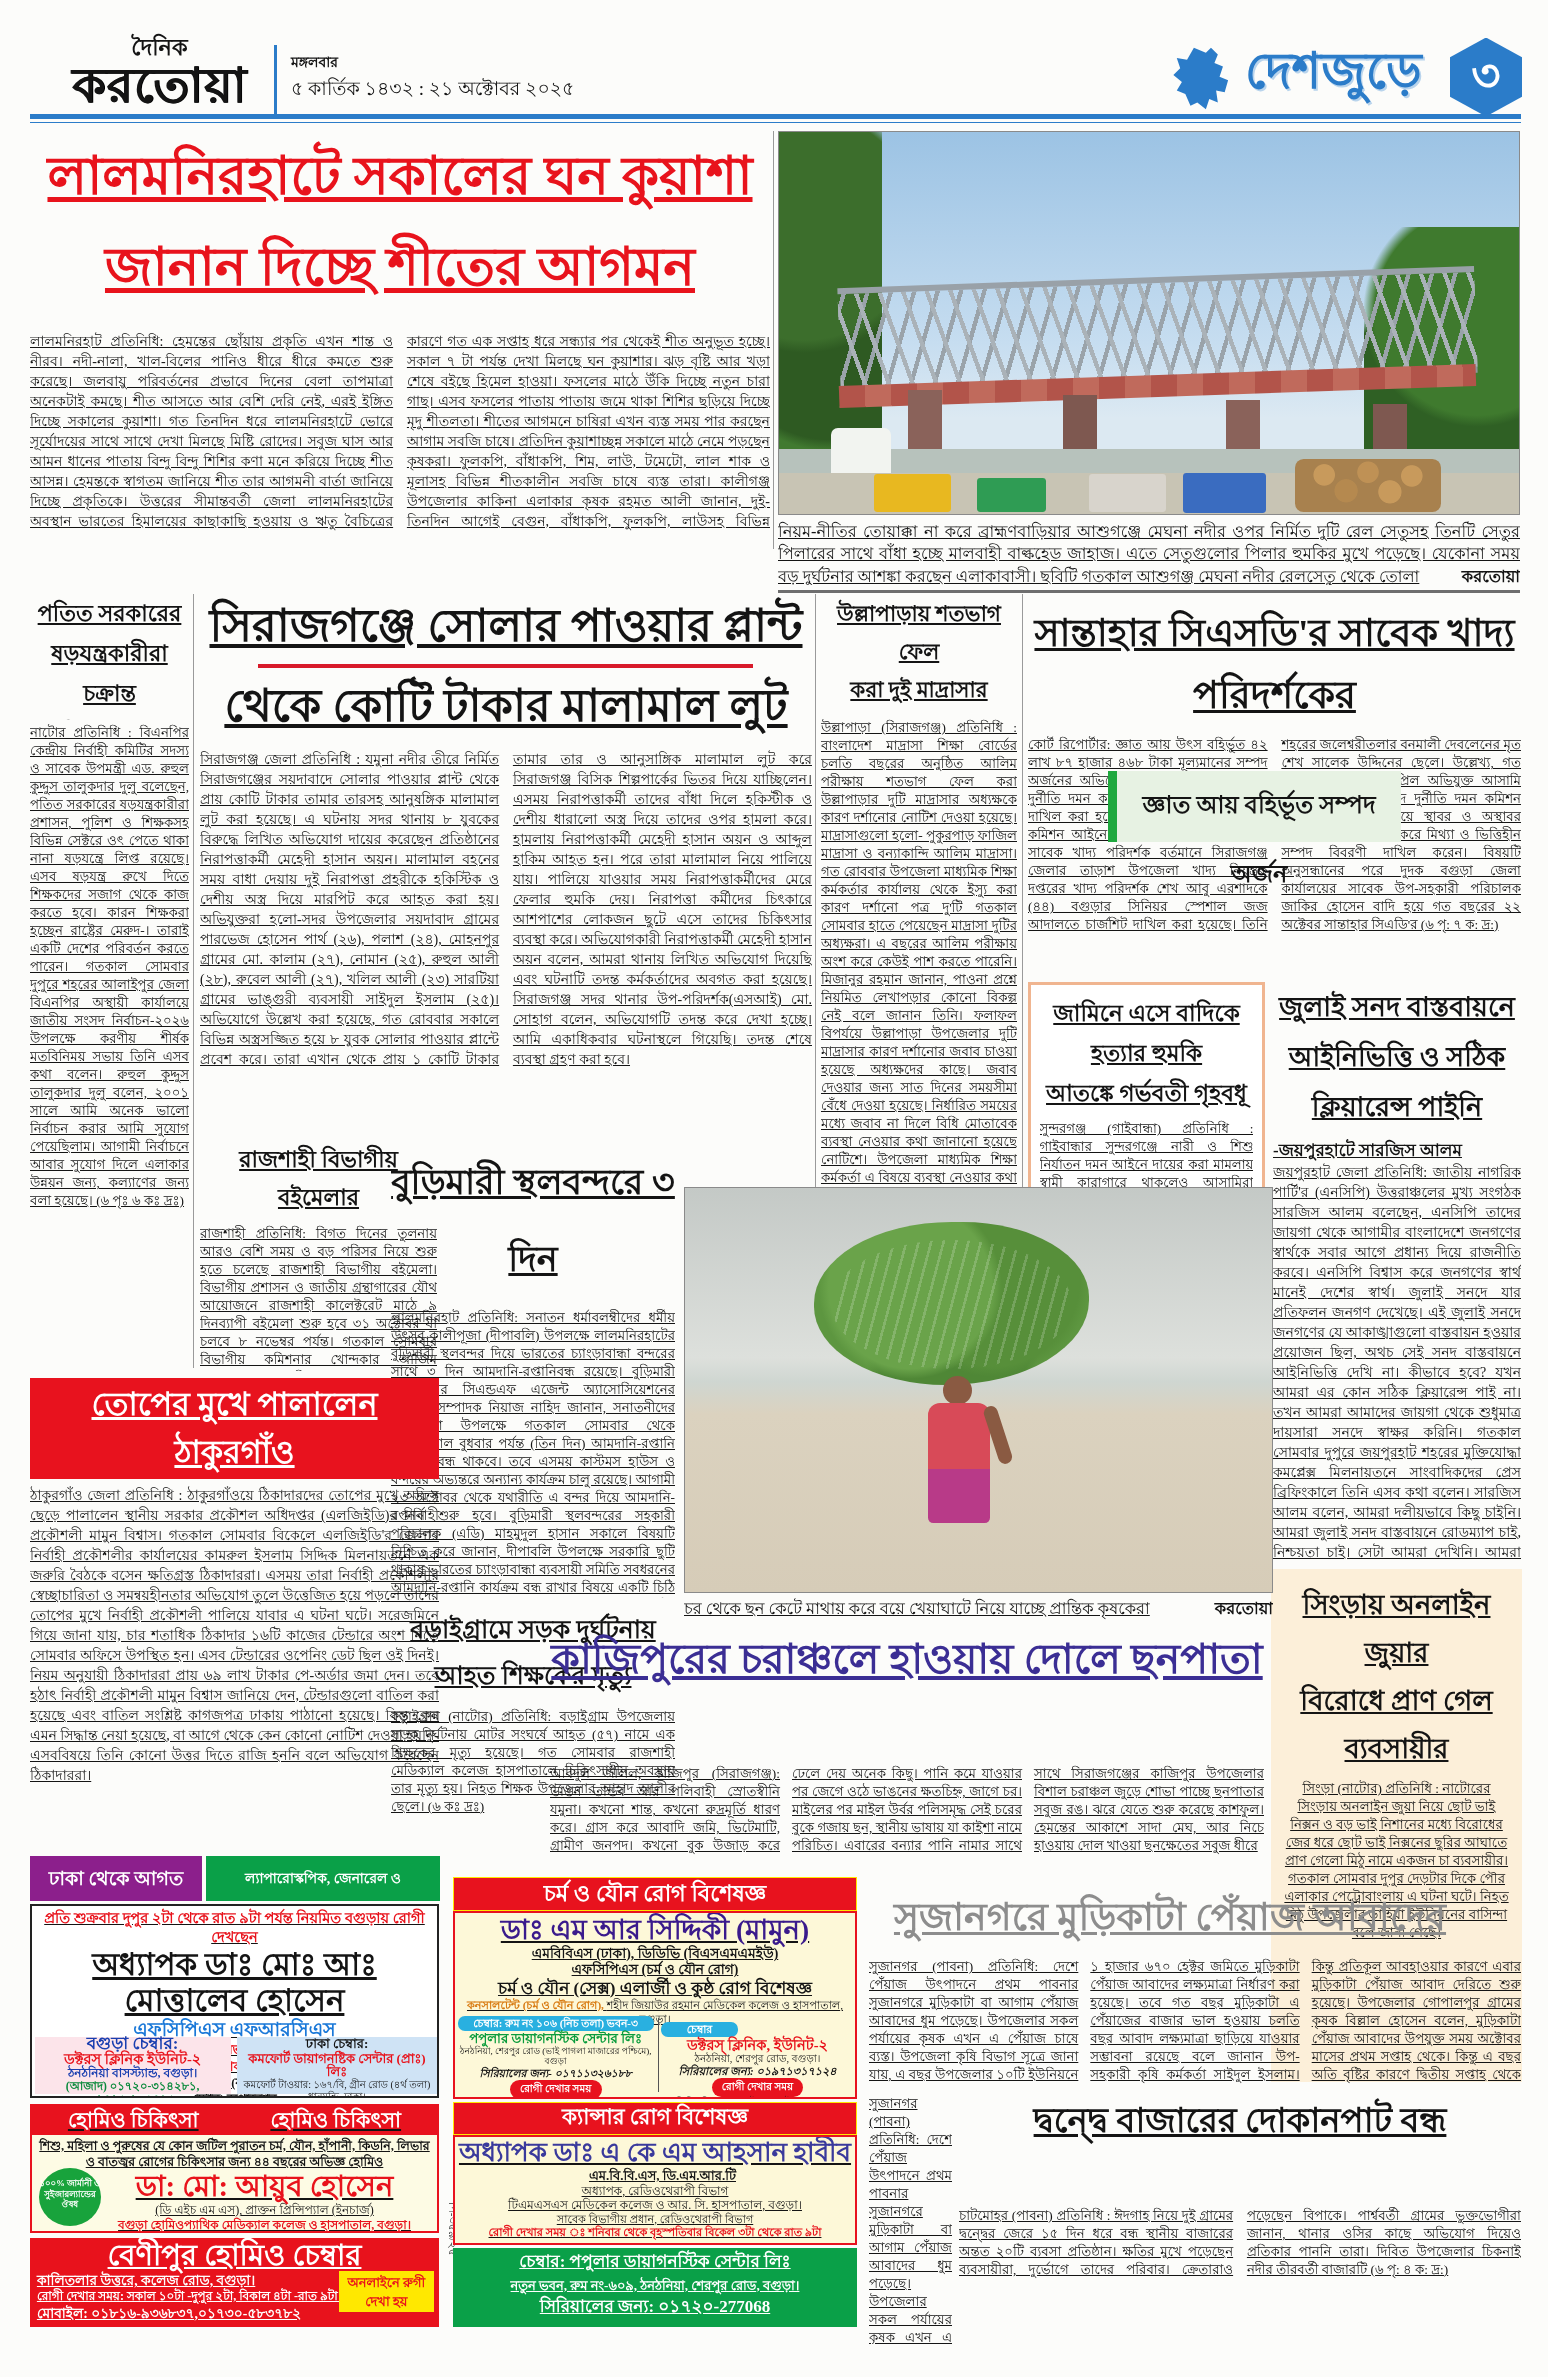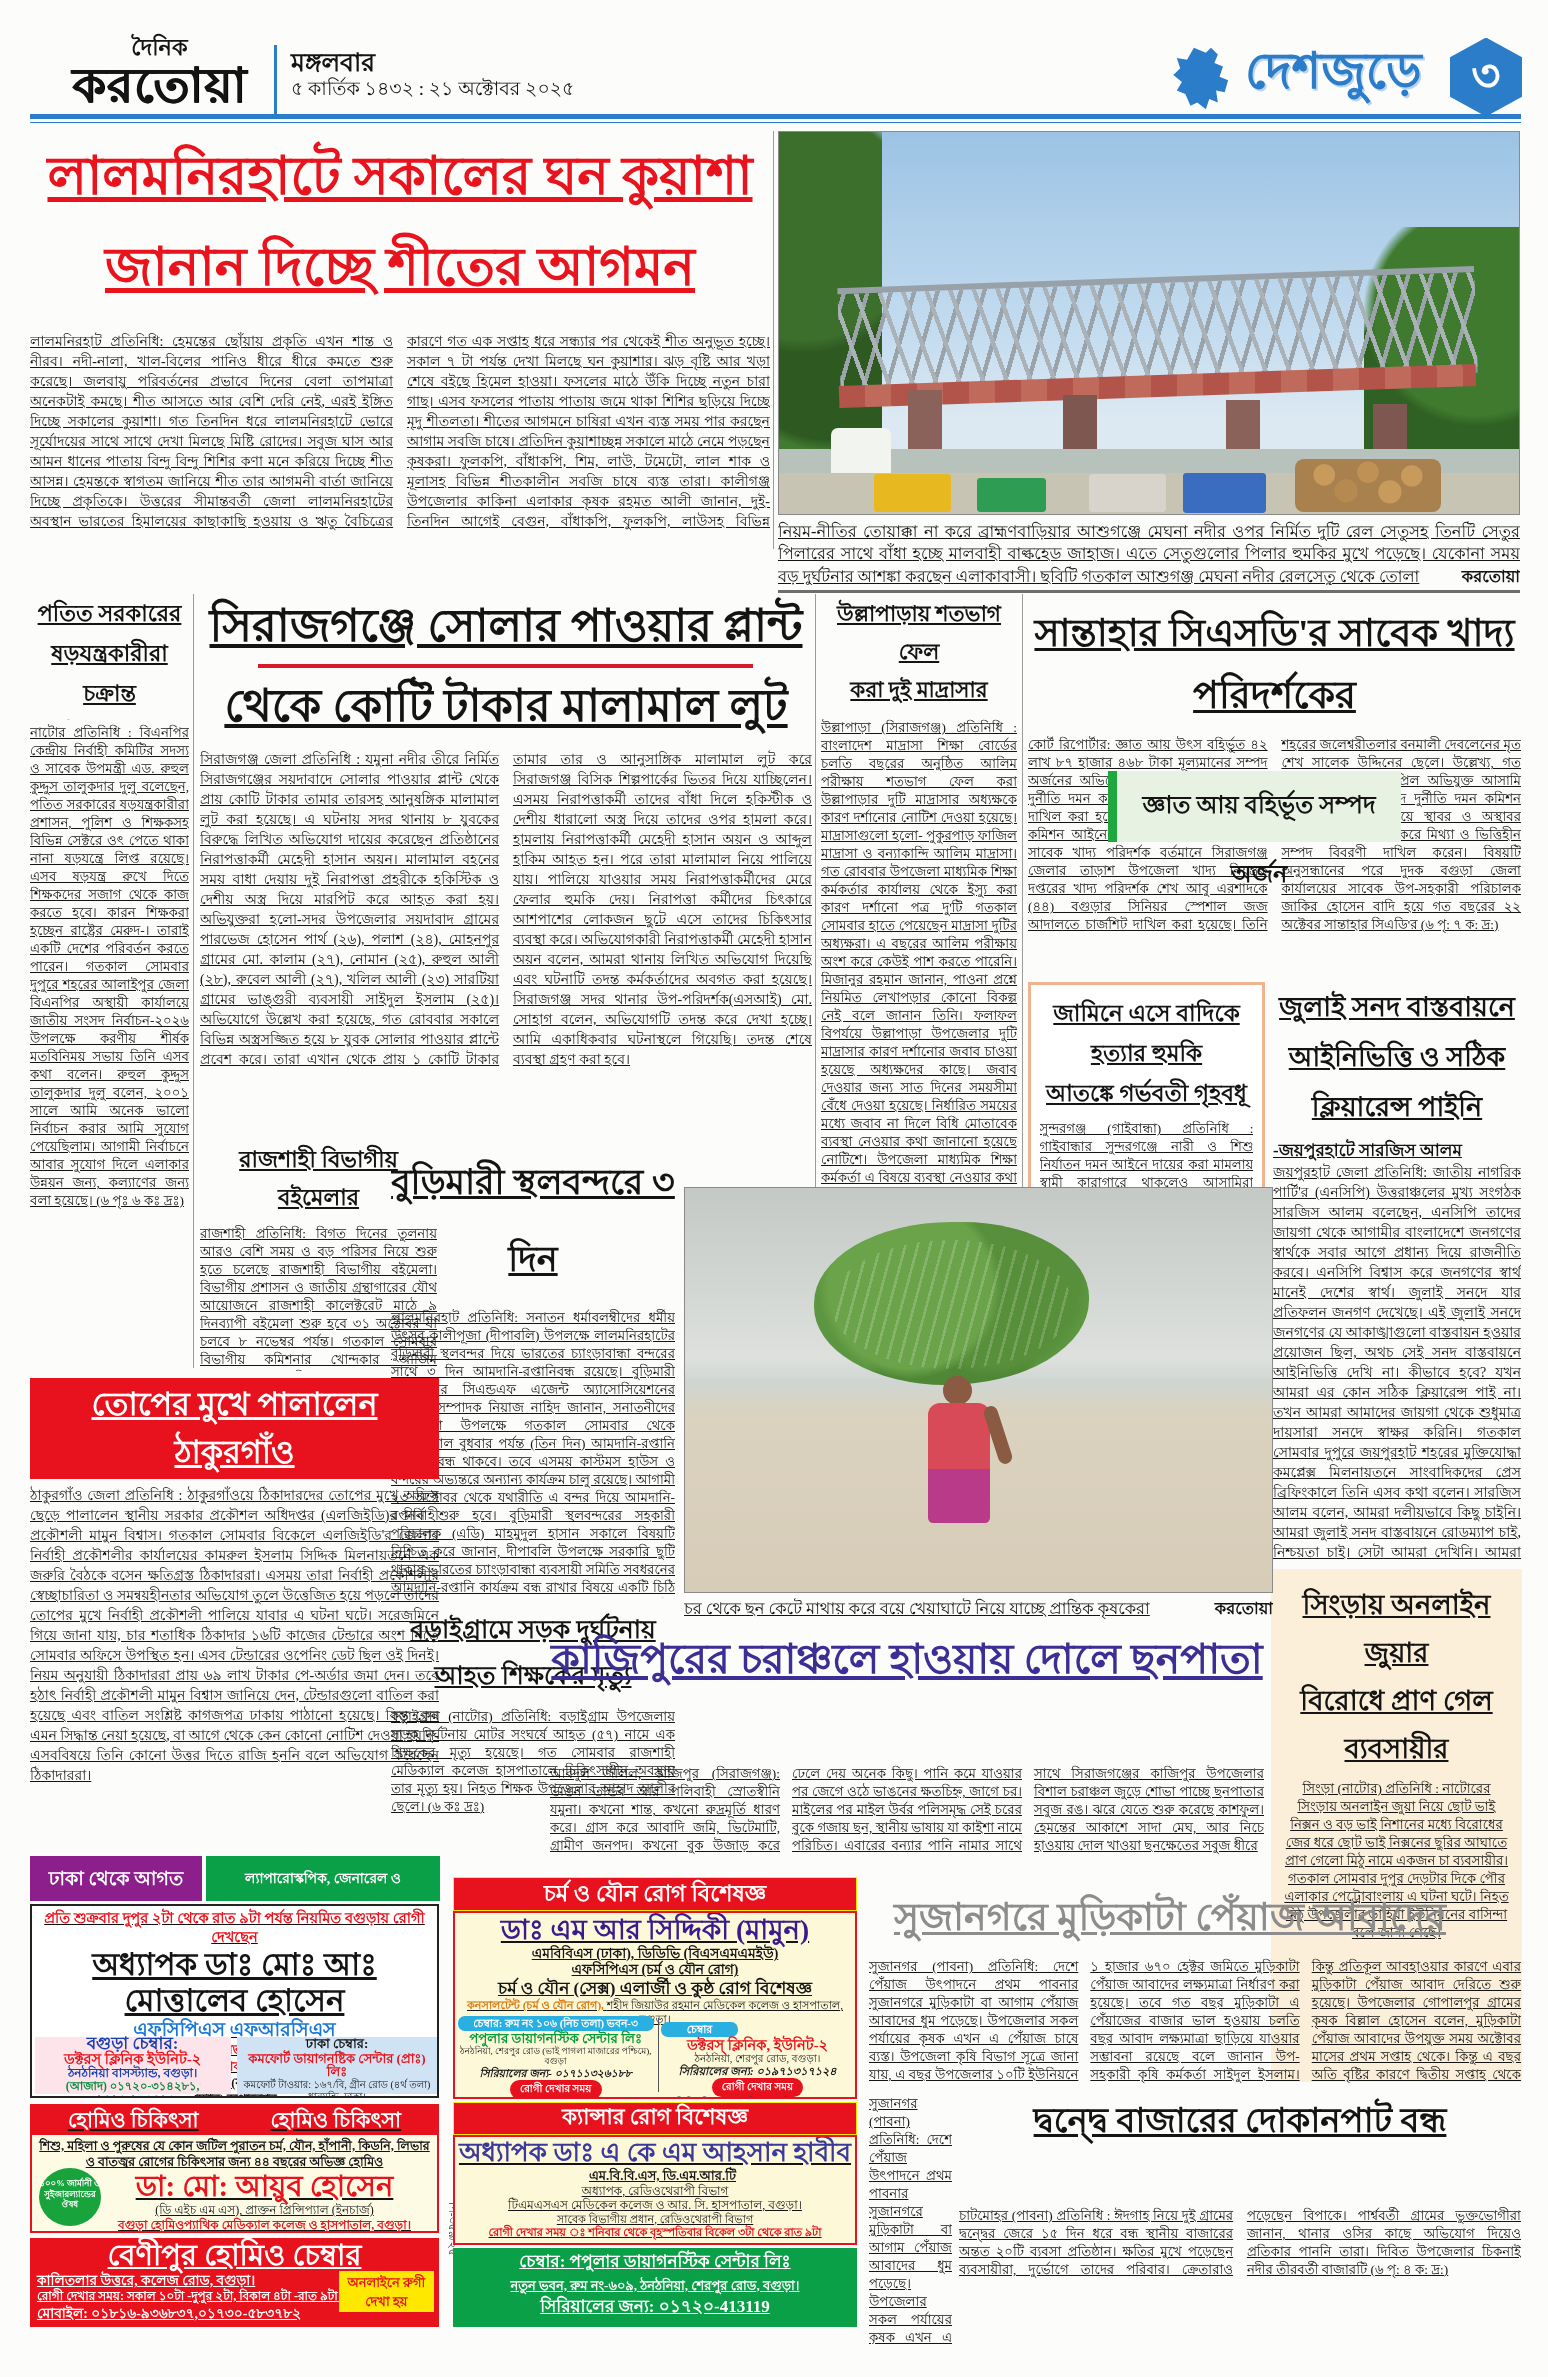--- a/index.html
+++ b/index.html
@@ -27,21 +27,21 @@
 <body>
 
 <div id="page">
 
   <div class="abs" style="left:52px;top:36px;width:215px;height:79px;">
     <div class="c b" style="font-size:22.4px;line-height:24px;">দৈনিক</div>
     <div class="c b" style="font-size:48px;line-height:52px;letter-spacing:0.9px;text-shadow:0.9px 0 #000;">করতোয়া</div>
   </div>
   <div class="abs" style="left:274px;top:45px;width:3.4px;height:69px;background:#2b7cc9;"></div>
   <div class="abs" style="left:291px;top:50px;width:361px;">
-    <div class="b" style="font-size:25px;line-height:26px;">মঙ্গলবার</div>
+    <div class="b" style="font-size:14px;line-height:26px;">মঙ্গলবার</div>
     <div style="font-size:19px;line-height:26px;">৫ কার্তিক ১৪৩২ : ২১ অক্টোবর ২০২৫</div>
   </div>
   <div class="abs" style="left:1168px;top:41px;width:353px;height:76px;">
     <svg class="abs" style="left:0;top:5.2px;" width="74" height="65" viewBox="0 0 86 76">
       <path d="M30 2 L44 8 L50 2 L58 10 L54 20 L64 24 L60 36 L70 40 L66 54 L56 52 L58 66 L48 62 L44 74 L34 66 L26 70 L20 56 L10 52 L16 42 L6 34 L14 26 L10 14 L22 16 Z" fill="#2b7cc9"></path>
     </svg>
     <div class="abs b" style="left:77px;top:3.4px;font-size:50px;line-height:55px;color:#2b7cc9;text-shadow:1.7px 1.7px 0 #b9d4ec;">দেশজুড়ে</div>
     <div class="abs" style="left:282px;top:-3.4px;width:72px;height:79px;background:#2b7cc9;clip-path:polygon(50% 0,100% 25%,100% 75%,50% 100%,0 75%,0 25%);">
       <div class="c b" style="color:#fff;font-size:45px;line-height:76px;">৩</div>
     </div>
@@ -274,21 +274,21 @@
     <div class="c b" style="color:#3a3a9c;font-size:26px;line-height:31px;">অধ্যাপক ডাঃ এ কে এম আহসান হাবীব</div>
     <div class="c b" style="font-size:13px;line-height:15.5px;padding-left:15px;">এম.বি.বি.এস, ডি.এম.আর.টি</div>
     <div class="c" style="font-size:12px;line-height:14.6px;">অধ্যাপক, রেডিওথেরাপী বিভাগ</div>
     <div class="c" style="font-size:12px;line-height:14.6px;">টিএমএসএস মেডিকেল কলেজ ও আর. সি. হাসপাতাল, বগুড়া।</div>
     <div class="c" style="font-size:11.2px;line-height:13.8px;">সাবেক বিভাগীয় প্রধান, রেডিওথেরাপী বিভাগ</div>
     <div class="c b red" style="font-size:11.2px;line-height:13.8px;">রোগী দেখার সময় ঃ শনিবার থেকে বৃহস্পতিবার বিকেল ৩টা থেকে রাত ৯টা</div>
   </div>
   <div class="abs adbox clip" style="left:453px;top:2248px;width:404px;height:79px;background:#0aa048;color:#fff;">
     <div class="c b" style="font-size:17px;line-height:27.5px;">চেম্বার: পপুলার ডায়াগনস্টিক সেন্টার লিঃ</div>
     <div class="c b" style="font-size:13px;line-height:19px;">নতুন ভবন, রুম নং-৬০৯, ঠনঠনিয়া, শেরপুর রোড, বগুড়া।</div>
-    <div class="c b" style="font-size:17px;line-height:24px;">সিরিয়ালের জন্য: ০১৭২০-413119</div>
+    <div class="c b" style="font-size:17px;line-height:24px;">সিরিয়ালের জন্য: ০১৭২০-277068</div>
   </div>
 
   <div class="abs c b clip" style="left:869px;top:1889px;width:602px;height:60px;font-size:38px;line-height:57px;color:#8d8d8d;">সুজানগরে মুড়িকাটা পেঁয়াজ আবাদের ধুম</div>
   <div class="abs bds j cols3 clip" style="left:869px;top:1958px;width:652px;height:127px;">সুজানগর (পাবনা) প্রতিনিধি: দেশে পেঁয়াজ উৎপাদনে প্রথম পাবনার সুজানগরে মুড়িকাটা বা আগাম পেঁয়াজ আবাদের ধুম পড়েছে। উপজেলার সকল পর্যায়ের কৃষক এখন এ পেঁয়াজ চাষে ব্যস্ত। উপজেলা কৃষি বিভাগ সূত্রে জানা যায়, এ বছর উপজেলার ১০টি ইউনিয়নে ১ হাজার ৬৭০ হেক্টর জমিতে মুড়িকাটা পেঁয়াজ আবাদের লক্ষ্যমাত্রা নির্ধারণ করা হয়েছে। তবে গত বছর মুড়িকাটা এ পেঁয়াজের বাজার ভাল হওয়ায় চলতি বছর আবাদ লক্ষ্যমাত্রা ছাড়িয়ে যাওয়ার সম্ভাবনা রয়েছে বলে জানান উপ-সহকারী কৃষি কর্মকর্তা সাইদুল ইসলাম। কিন্তু প্রতিকূল আবহাওয়ার কারণে এবার মুড়িকাটা পেঁয়াজ আবাদ দেরিতে শুরু হয়েছে। উপজেলার গোপালপুর গ্রামের কৃষক বিল্লাল হোসেন বলেন, মুড়িকাটা পেঁয়াজ আবাদের উপযুক্ত সময় অক্টোবর মাসের প্রথম সপ্তাহ থেকে। কিন্তু এ বছর অতি বৃষ্টির কারণে দ্বিতীয় সপ্তাহ থেকে আবাদ শুরু করতে হয়েছে। ইতোমধ্যে চরাঞ্চলের অধিকাংশ উঁচু জমিতে মুড়িকাটা পেঁয়াজ রোপণ সম্পন্ন হয়েছে। বর্তমানে চলছে নিচু জমিতে পেঁয়াজ রোপণের কাজ। উপজেলার দুর্গাপর গ্রামের কৃষক কামরুজ্জামান জানান, আগামী ১০/১২দিনের মধ্যে সকল পর্যায়ের জমিতে মুড়িকাটা পেঁয়াজ রোপণ সম্পন্ন হবে। উপজেলা কৃষি কর্মকর্তা কৃষিবিদ মো. আসাদুজ্জামান বলেন, বর্তমানে মৌসুমী পেঁয়াজের বাজার ভাল, মুড়িকাটা পেঁয়াজের বাজারও ভাল হতে পারে। তাই উপজেলার অধিকাংশ কৃষক মুড়িকাটা পেঁয়াজ আবাদ করছেন।</div>
 
   <div class="abs c b clip" style="left:959px;top:2095px;width:562px;height:105px;font-size:34px;line-height:52px;">
     <div>দ্বন্দ্বে বাজারের দোকানপাট বন্ধ</div>
   </div>
   <div class="abs bds j cols2 clip" style="left:959px;top:2207px;width:562px;height:129px;">চাটমোহর (পাবনা) প্রতিনিধি : ঈদগাহ নিয়ে দুই গ্রামের দ্বন্দ্বের জেরে ১৫ দিন ধরে বন্ধ স্থানীয় বাজারের অন্তত ২০টি ব্যবসা প্রতিষ্ঠান। ক্ষতির মুখে পড়েছেন ব্যবসায়ীরা, দুর্ভোগে তাদের পরিবার। ক্রেতারাও পড়েছেন বিপাকে। পার্শ্ববর্তী গ্রামের ভুক্তভোগীরা জানান, থানার ওসির কাছে অভিযোগ দিয়েও প্রতিকার পাননি তারা। দিবিত উপজেলার চিকনাই নদীর তীরবর্তী বাজারটি  (৬ পৃ: ৪ ক: দ্র:)</div>
   <div class="abs bds j clip" style="left:869px;top:2095px;width:83px;height:249px;">সুজানগর (পাবনা) প্রতিনিধি: দেশে পেঁয়াজ উৎপাদনে প্রথম পাবনার সুজানগরে মুড়িকাটা বা আগাম পেঁয়াজ আবাদের ধুম পড়েছে। উপজেলার সকল পর্যায়ের কৃষক এখন এ পেঁয়াজ চাষে ব্যস্ত। উপজেলা কৃষি বিভাগ সূত্রে জানা যায়, এ বছর উপজেলার ১০টি ইউনিয়নে ১ হাজার ৬৭০ হেক্টর জমিতে মুড়িকাটা পেঁয়াজ আবাদের লক্ষ্যমাত্রা নির্ধারণ করা হয়েছে। তবে গত বছর মুড়িকাটা এ পেঁয়াজের বাজার ভাল হওয়ায় চলতি বছর আবাদ লক্ষ্যমাত্রা ছাড়িয়ে যাওয়ার সম্ভাবনা রয়েছে বলে জানান উপ-সহকারী কৃষি কর্মকর্তা সাইদুল ইসলাম। কিন্তু প্রতিকূল আবহাওয়ার কারণে এবার মুড়িকাটা পেঁয়াজ আবাদ দেরিতে শুরু হয়েছে। উপজেলার গোপালপুর গ্রামের কৃষক বিল্লাল হোসেন বলেন, মুড়িকাটা পেঁয়াজ আবাদের উপযুক্ত সময় অক্টোবর মাসের প্রথম সপ্তাহ থেকে। কিন্তু এ বছর অতি বৃষ্টির কারণে দ্বিতীয় সপ্তাহ থেকে আবাদ শুরু করতে হয়েছে। ইতোমধ্যে চরাঞ্চলের অধিকাংশ উঁচু জমিতে মুড়িকাটা পেঁয়াজ রোপণ সম্পন্ন হয়েছে। বর্তমানে চলছে নিচু জমিতে পেঁয়াজ রোপণের কাজ। উপজেলার দুর্গাপর গ্রামের কৃষক কামরুজ্জামান জানান, আগামী ১০/১২দিনের মধ্যে সকল পর্যায়ের জমিতে মুড়িকাটা পেঁয়াজ রোপণ সম্পন্ন হবে। উপজেলা কৃষি কর্মকর্তা কৃষিবিদ মো. আসাদুজ্জামান বলেন, বর্তমানে মৌসুমী পেঁয়াজের বাজার ভাল, মুড়িকাটা পেঁয়াজের বাজারও ভাল হতে পারে। তাই উপজেলার অধিকাংশ কৃষক মুড়িকাটা পেঁয়াজ আবাদ করছেন।</div>

